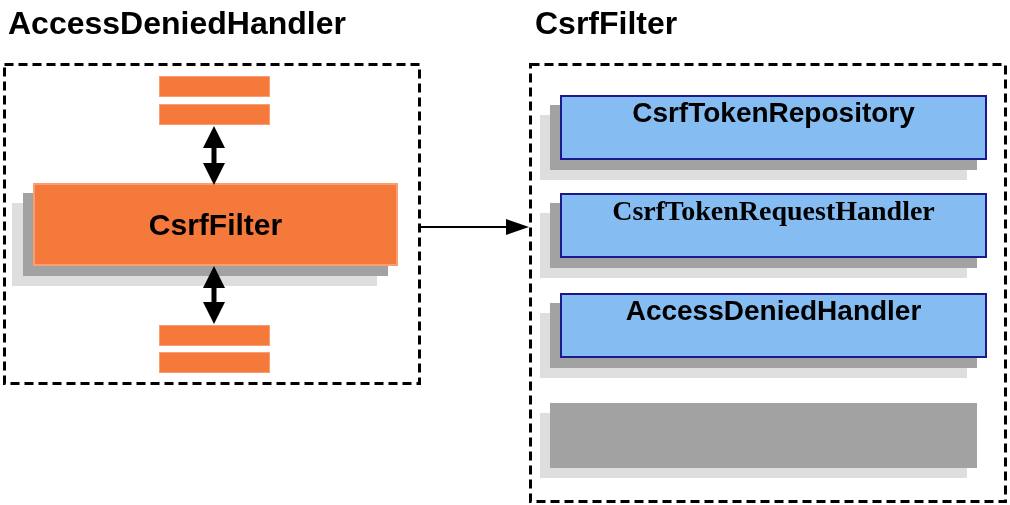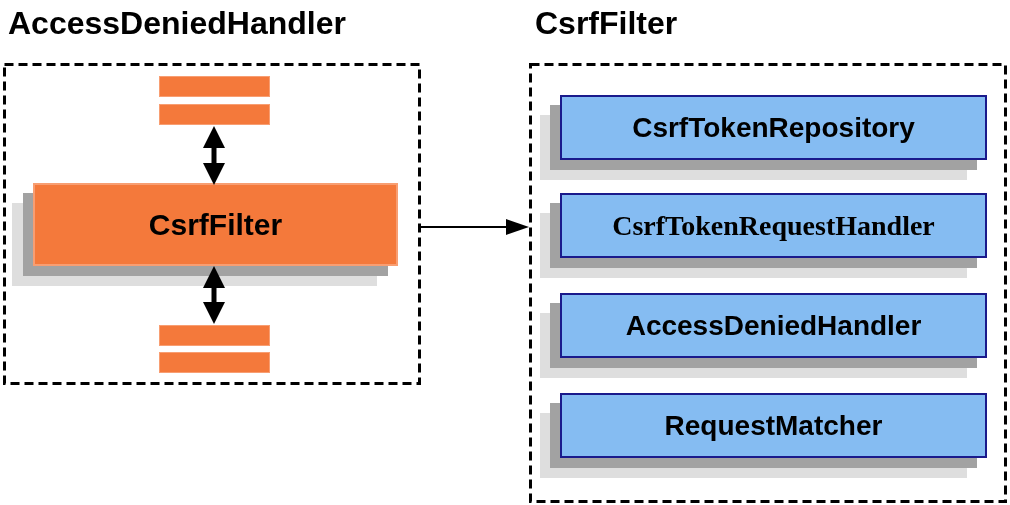--- a/index.html
+++ b/index.html
@@ -22,21 +22,21 @@
   .main-filter { position:absolute; left:33px; top:183px; width:365px; height:83px;
                  background:#F4793B; border:2px solid #F89E72; z-index:2;
                  display:flex; align-items:center; justify-content:center;
                  font-weight:bold; font-size:30px; color:#000; }
   .mf-shadow { width:365px; height:83px; }
   .mf-shadow-dark  { left:23px; top:193px; }
   .mf-shadow-light { left:12px; top:203px; }
 
   .component { position:absolute; left:560px; width:427px; height:65px;
                background:#85BCF2; border:2px solid #1A1A8C; z-index:2;
-               display:flex; align-items:center; justify-content:center;
+               display:flex; align-items:flex-start; justify-content:center;
                font-weight:bold; font-size:28px; color:#000; white-space:nowrap; }
   .comp-1 { top:95px; } .comp-2 { top:193px;font-family:Liberation Serif, serif; } .comp-3 { top:293px; } .comp-4 { top:393px; }
 
   .comp-shadow { width:427px; height:65px; }
   .cs-dark-1  { left:550px; top:105px; } .cs-light-1 { left:540px; top:115px; }
   .cs-dark-2  { left:550px; top:203px; } .cs-light-2 { left:540px; top:213px; }
   .cs-dark-3  { left:550px; top:303px; } .cs-light-3 { left:540px; top:313px; }
   .cs-dark-4  { left:550px; top:403px; } .cs-light-4 { left:540px; top:413px; }
 
   .overlay { position:absolute; left:0; top:0; z-index:3; pointer-events:none; }
@@ -73,23 +73,20 @@
 
   <div class="component comp-1">
     <span class="label">CsrfTokenRepository</span>
   </div>
   <div class="component comp-2">
     <span class="label">CsrfTokenRequestHandler</span>
   </div>
   <div class="component comp-3">
     <span class="label">AccessDeniedHandler</span>
   </div>
-  <div class="component comp-4">
-    <span class="label">RequestMatcher</span>
-  </div>
 
   <svg class="overlay" width="1010" height="505" viewBox="0 0 1010 505">
     <rect x="4.5" y="64.5" width="415" height="319" fill="none" stroke="#000000" stroke-width="3" stroke-dasharray="9 5"></rect>
     <rect x="530.5" y="64.5" width="475" height="437" fill="none" stroke="#000000" stroke-width="3" stroke-dasharray="9 5"></rect>
 
     <g>
       <line x1="214" y1="145" x2="214" y2="166" stroke="#000000" stroke-width="5"></line>
       <polygon points="214,126 225,148 203,148" fill="#000000"></polygon>
       <polygon points="214,185 225,163 203,163" fill="#000000"></polygon>
     </g>

